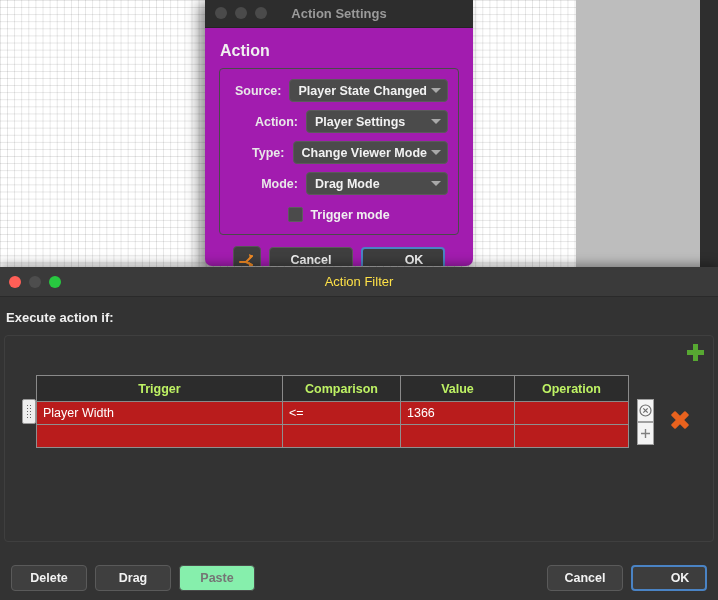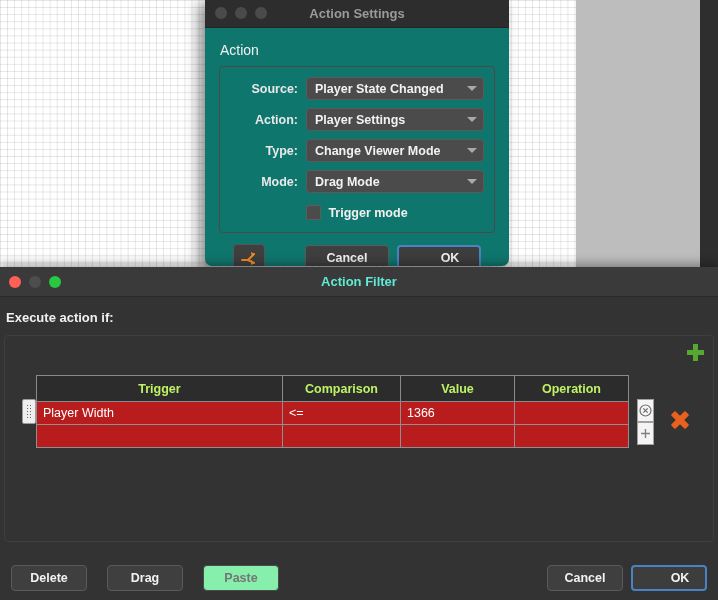--- a/index.html
+++ b/index.html
@@ -49,23 +49,23 @@
     width: 18px;
     height: 600px;
     background: #2e2e2e;
   }
 
   
   #action-settings-window {
     position: absolute;
     left: 205px;
     top: -1px;
-    width: 304px;
+    width: 268px;
     height: 267px;
-    background: #0f766e;
+    background: #a21caf;
     border-radius: 0 0 7px 7px;
     box-shadow: -6px 4px 14px rgba(0,0,0,0.45);
     overflow: hidden;
     z-index: 5;
   }
   .as-titlebar {
     height: 28px;
     background: #2d2d2d;
     display: flex;
     align-items: center;
@@ -90,22 +90,22 @@
     text-align: center;
     font-size: 13px;
     font-weight: bold;
     color: #9a9a9a;
     pointer-events: none;
   }
   .as-body {
     padding: 10px 14px 0 14px;
   }
   .as-section-title {
-    font-size: 14px;
-    font-weight: normal;
+    font-size: 16px;
+    font-weight: bold;
     color: #f0f0f0;
     margin: 4px 0 8px 1px;
   }
   .as-groupbox {
     border: 1px solid #4a4a4a;
     border-radius: 4px;
     padding: 10px 10px 12px 10px;
   }
   .field-row {
     display: flex;
@@ -226,22 +226,22 @@
   }
   .af-titlebar .traffic-lights { padding-left: 9px; }
   .tl.red    { background: #ff5f57; }
   .tl.grey   { background: #4d4d4d; }
   .tl.green  { background: #28c840; }
   .af-title {
     position: absolute;
     left: 0; right: 0;
     text-align: center;
     font-size: 13px;
-    font-weight: bold;
-    color: #5eead4;
+    font-weight: normal;
+    color: #fde047;
     pointer-events: none;
   }
   .af-body { padding: 0 4px; }
   .af-prompt {
     font-size: 13px;
     font-weight: bold;
     color: #f0f0f0;
     padding: 13px 0 10px 2px;
   }
   .af-panel {
@@ -368,21 +368,21 @@
     position: absolute;
     left: 0;
     bottom: 0;
     width: 100%;
     height: 45px;
     display: flex;
     align-items: center;
     padding: 0 11px;
     box-sizing: border-box;
   }
-  .af-footer .dlg-button { margin-left: 0; margin-right: 20px; min-width: 76px; }
+  .af-footer .dlg-button { margin-left: 0; margin-right: 8px; min-width: 76px; }
   .af-footer .spacer { flex: 1; }
   .af-footer .dlg-button.right { margin-right: 0; margin-left: 8px; }
   .dlg-button.disabled { color: #757575; border-color: #4a4a4a; background: #86efac; }
 </style>
 </head>
 <body>
 
 <div id="desktop-background">
   <div id="grid-canvas"></div>
   <div id="right-panel"></div>

